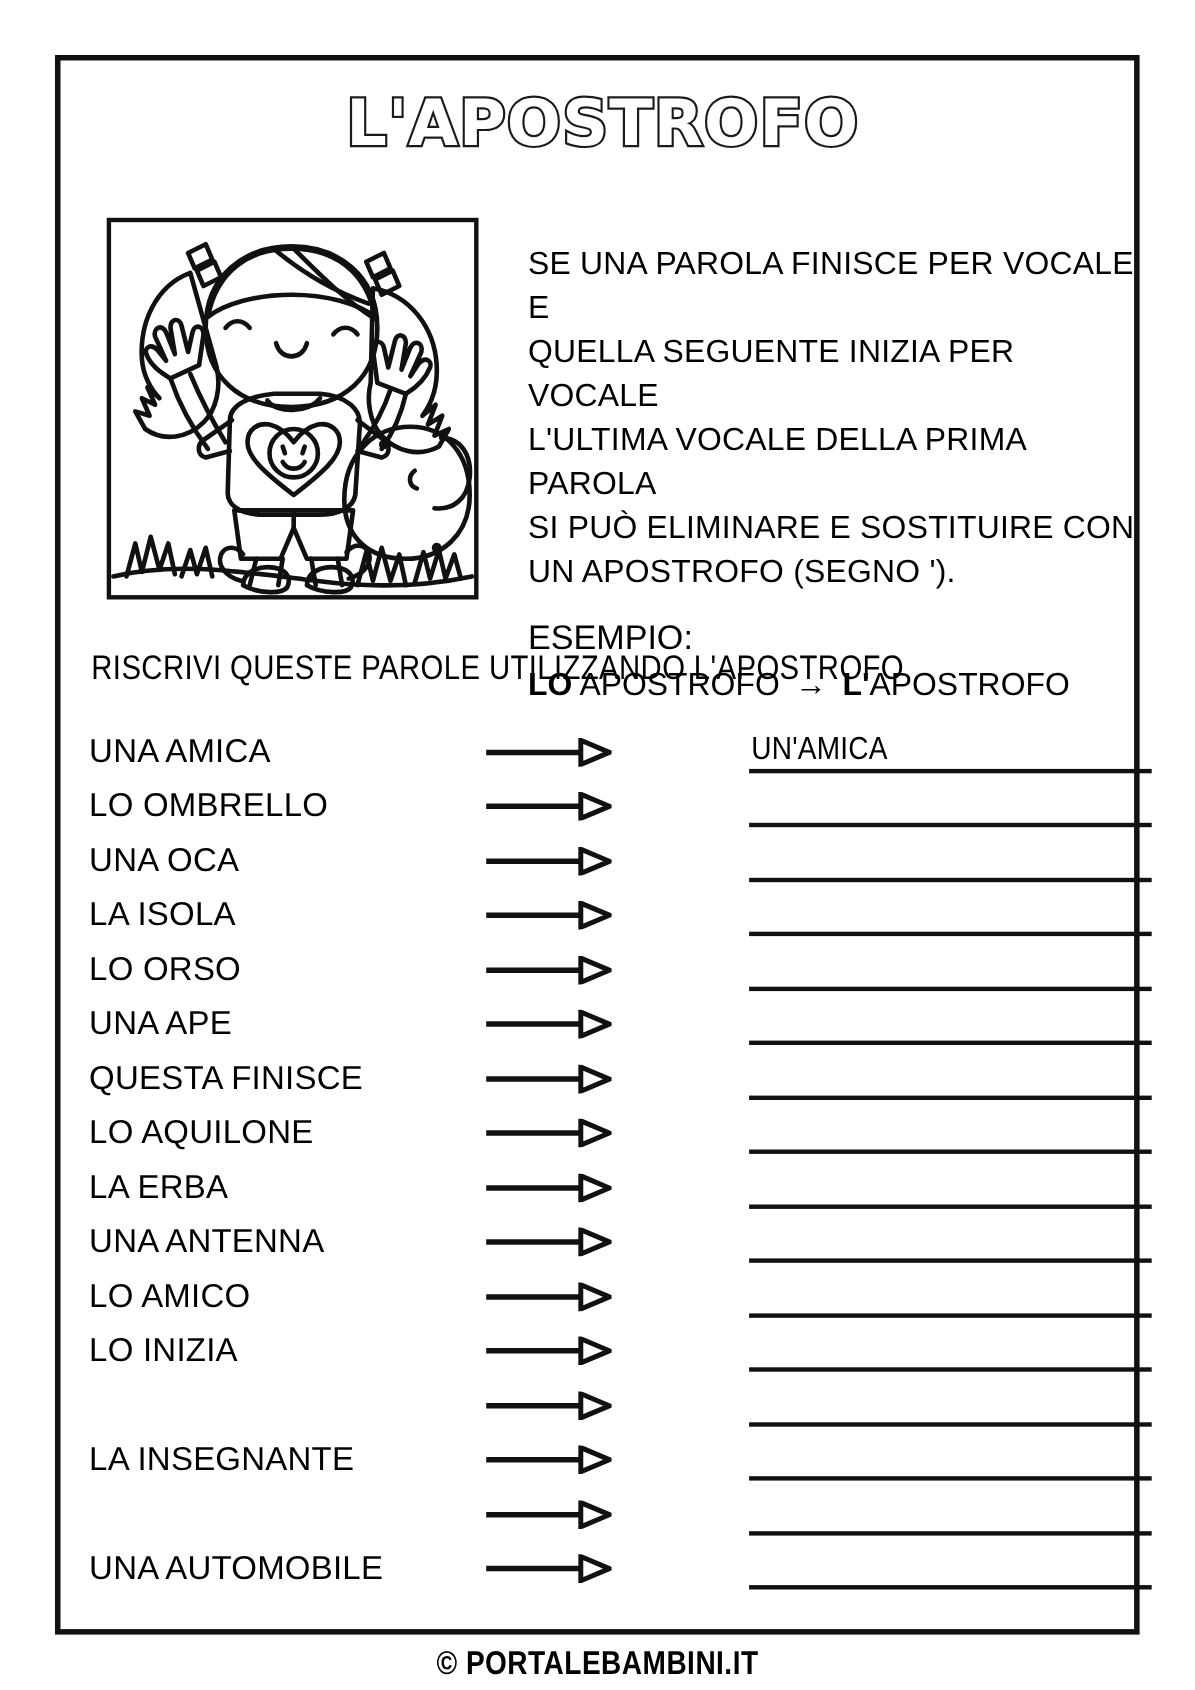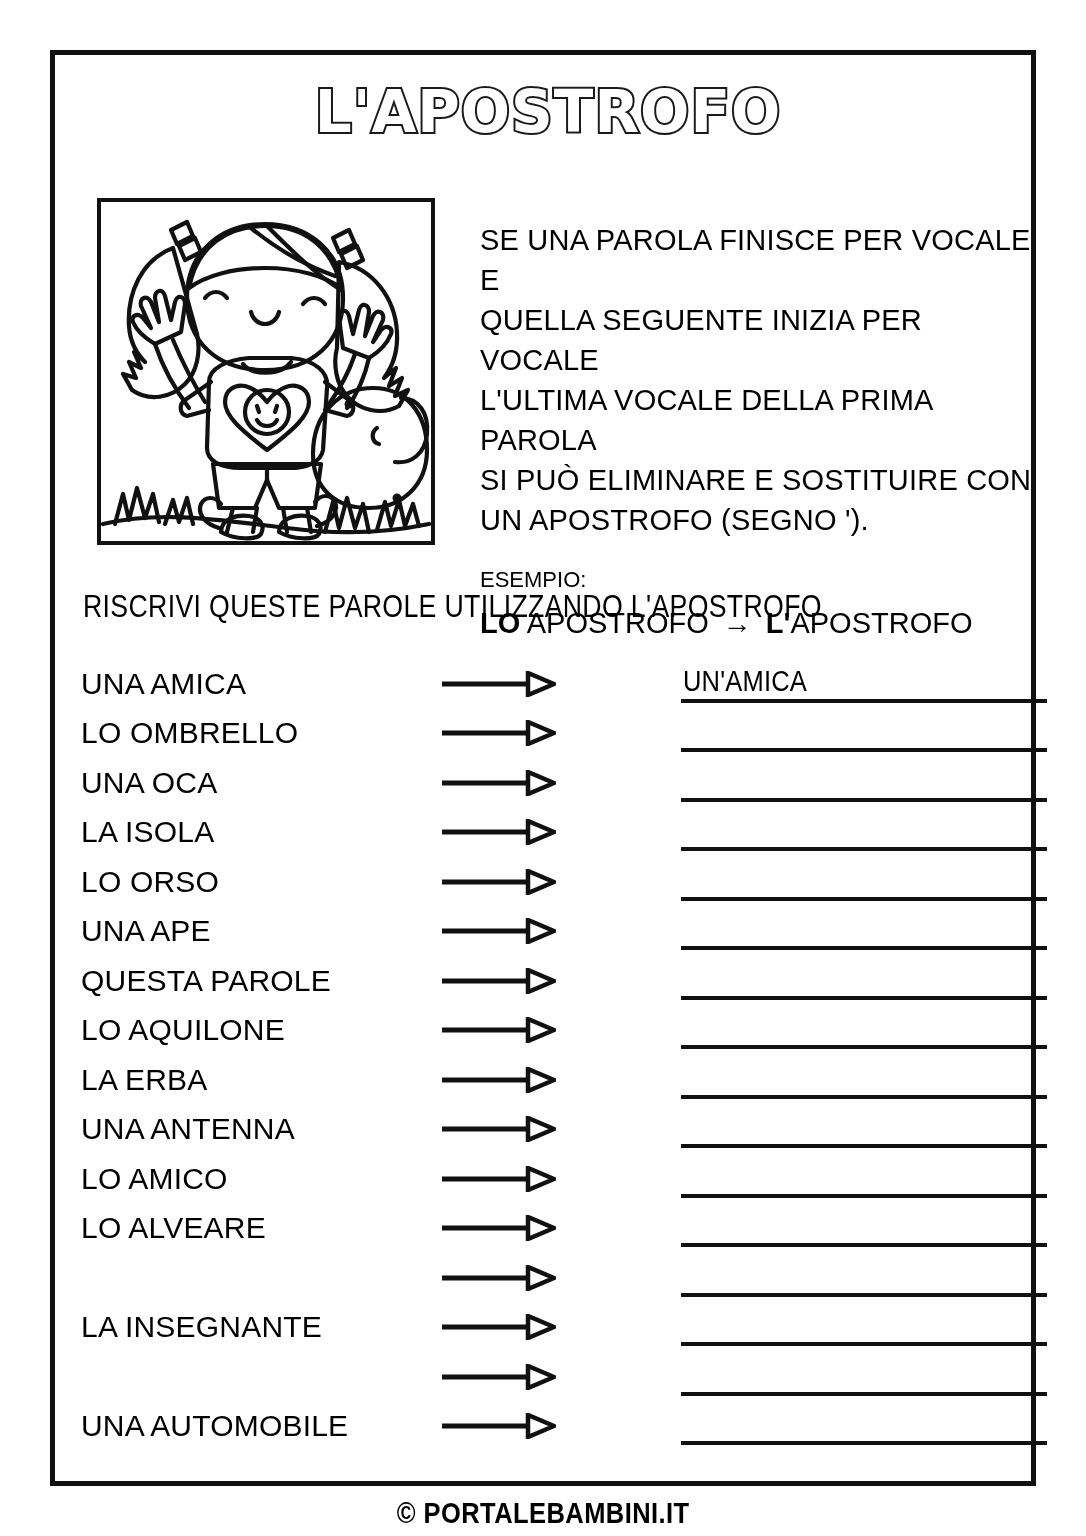--- a/index.html
+++ b/index.html
@@ -74,21 +74,21 @@
   }
   .rules p {
     margin: 0;
     font-size: 29px;
     line-height: 40px;
     letter-spacing: 0.2px;
     white-space: pre-line;
   }
   .rules .esempio-label {
     margin-top: 20px;
-    font-size: 22px;
+    font-size: 31px;
     line-height: 40px;
   }
   .example-line {
     margin-top: 3px;
     font-size: 29px;
     line-height: 40px;
     white-space: pre;
   }
   .example-line b { font-weight: 700; }
   .example-arrow { padding: 0 14px; }
@@ -360,21 +360,21 @@
           <svg width="116" height="26" viewBox="0 0 116 26" aria-hidden="true">
             <path d="M2 13 H88" stroke="#111111" stroke-width="5" stroke-linecap="butt"></path>
             <path d="M88 2 L114 13 L88 24 Z" fill="none" stroke="#111111" stroke-width="4.5" stroke-linejoin="miter"></path>
           </svg>
         </div>
         <div class="row-answer">
           <div class="row-answer-text"></div>
         </div>
       </div>
       <div class="exercise-row">
-        <div class="row-word">QUESTA PAROLE</div>
+        <div class="row-word">QUESTA FINISCE</div>
         <div class="row-arrow">
           <svg width="116" height="26" viewBox="0 0 116 26" aria-hidden="true">
             <path d="M2 13 H88" stroke="#111111" stroke-width="5" stroke-linecap="butt"></path>
             <path d="M88 2 L114 13 L88 24 Z" fill="none" stroke="#111111" stroke-width="4.5" stroke-linejoin="miter"></path>
           </svg>
         </div>
         <div class="row-answer">
           <div class="row-answer-text"></div>
         </div>
       </div>
@@ -420,21 +420,21 @@
           <svg width="116" height="26" viewBox="0 0 116 26" aria-hidden="true">
             <path d="M2 13 H88" stroke="#111111" stroke-width="5" stroke-linecap="butt"></path>
             <path d="M88 2 L114 13 L88 24 Z" fill="none" stroke="#111111" stroke-width="4.5" stroke-linejoin="miter"></path>
           </svg>
         </div>
         <div class="row-answer">
           <div class="row-answer-text"></div>
         </div>
       </div>
       <div class="exercise-row">
-        <div class="row-word">LO ALVEARE</div>
+        <div class="row-word">LO INIZIA</div>
         <div class="row-arrow">
           <svg width="116" height="26" viewBox="0 0 116 26" aria-hidden="true">
             <path d="M2 13 H88" stroke="#111111" stroke-width="5" stroke-linecap="butt"></path>
             <path d="M88 2 L114 13 L88 24 Z" fill="none" stroke="#111111" stroke-width="4.5" stroke-linejoin="miter"></path>
           </svg>
         </div>
         <div class="row-answer">
           <div class="row-answer-text"></div>
         </div>
       </div>

